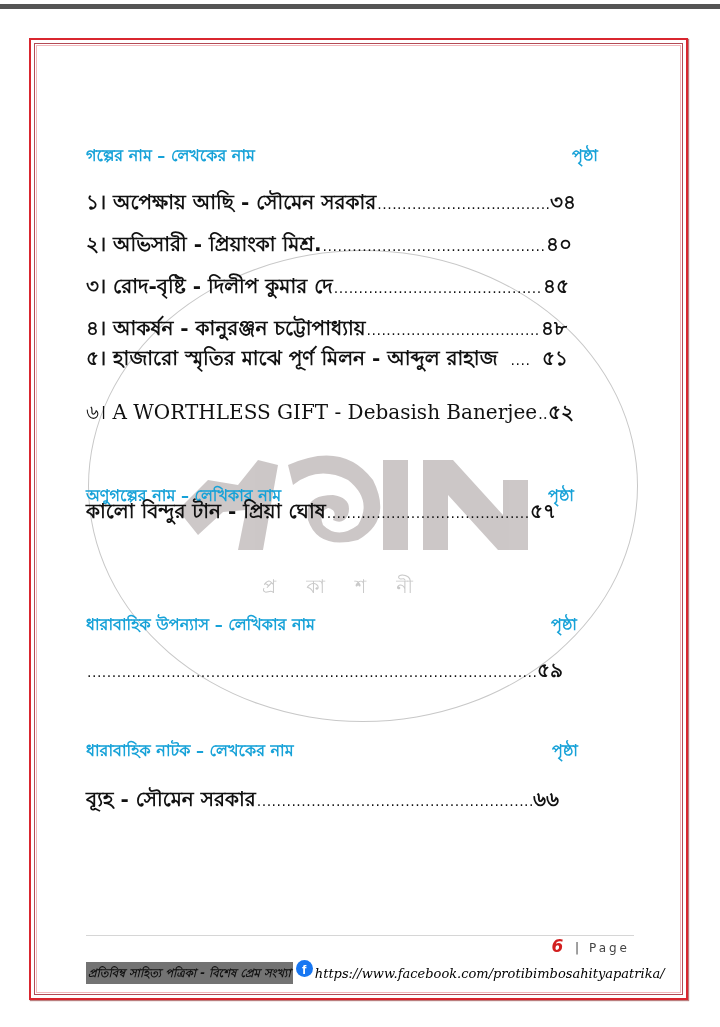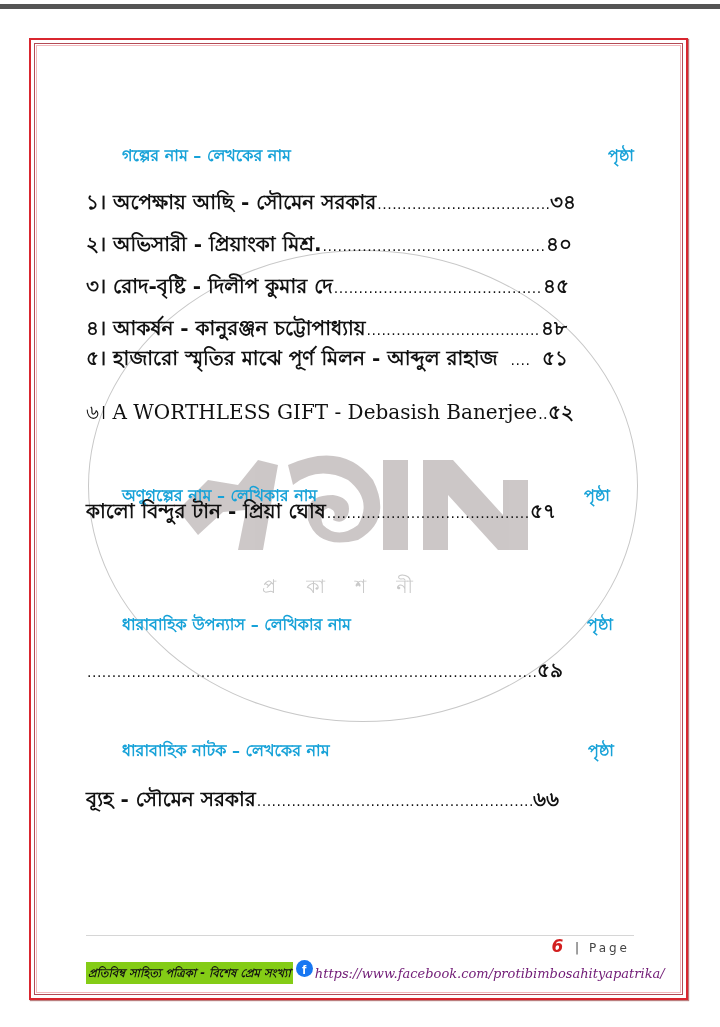--- a/index.html
+++ b/index.html
@@ -27,50 +27,50 @@
   }
   .watermark-logo {
     position: absolute; left: 168px; top: 440px; width: 380px; height: 125px;
   }
   .watermark-sub {
     position: absolute; left: 262px; top: 572px; width: 200px;
     font-size: 19px; color: #c9c9c9; letter-spacing: 30px; white-space: nowrap;
   }
   .section-head {
     position: absolute; left: 86px; width: 500px; height: 28px;
-    font-size: 16px; color: #17a2d8; font-weight: bold; margin-left: 36px;
+    font-size: 16px; color: #17a2d8; font-weight: bold;
   }
   .section-head .pg { position: absolute; right: 0; top: 0; }
   .entry {
     position: absolute; left: 86px; height: 26px; font-size: 20px; color: #111;
     font-weight: bold; white-space: nowrap; display: flex; align-items: baseline;
   }
   .entry .title { flex: 0 0 auto; }
   .entry .dots {
     flex: 1 1 auto; overflow: hidden; letter-spacing: 0.5px; font-weight: normal;
     font-size: 14px; margin: 0 1px;
   }
   .entry .dots::before { content: "................................................................................................................................................................................"; }
   .entry .page { flex: 0 0 auto; }
   .footer-rule { position: absolute; left: 86px; top: 935px; width: 548px; height: 1px; background: #d6d6d6; }
   .page-num { position: absolute; right: 90px; top: 936px; font-size: 12px; color: #444; white-space: nowrap; }
   .page-num .num { color: #d21f1f; font-weight: bold; font-style: italic; font-size: 17px; }
   .page-num .sep { letter-spacing: 3px; margin-left: 8px; }
   .footer-line { position: absolute; left: 86px; top: 962px; display: flex; align-items: center; white-space: nowrap; }
   .footer-line .mag {
-    background: #84cc16; font-style: italic; font-size: 11.5px; font-weight: bold; color: #111;
+    background: #737373; font-style: italic; font-size: 11.5px; font-weight: bold; color: #111;
     padding: 2px 2px; height: 18px; line-height: 18px;
   }
   .footer-line .fb {
     width: 17px; height: 17px; border-radius: 50%; background: #1877f2; color: #fff;
     font-weight: bold; font-size: 13px; line-height: 19px; text-align: center; margin: -10px 2px 0 3px;
     font-family: "Liberation Sans", sans-serif;
   }
   .footer-line .url {
-    font-family: "DejaVu Serif", serif; font-style: italic; font-size: 13px; color: #701a75;
+    font-family: "DejaVu Serif", serif; font-style: italic; font-size: 13px; color: #000000;
   }
 </style>
 </head>
 <body>
 
 <div class="topbar"></div>
 <div class="frame-outer"></div>
 <div class="frame-inner"></div>
 
 <div class="watermark-circle"></div>

